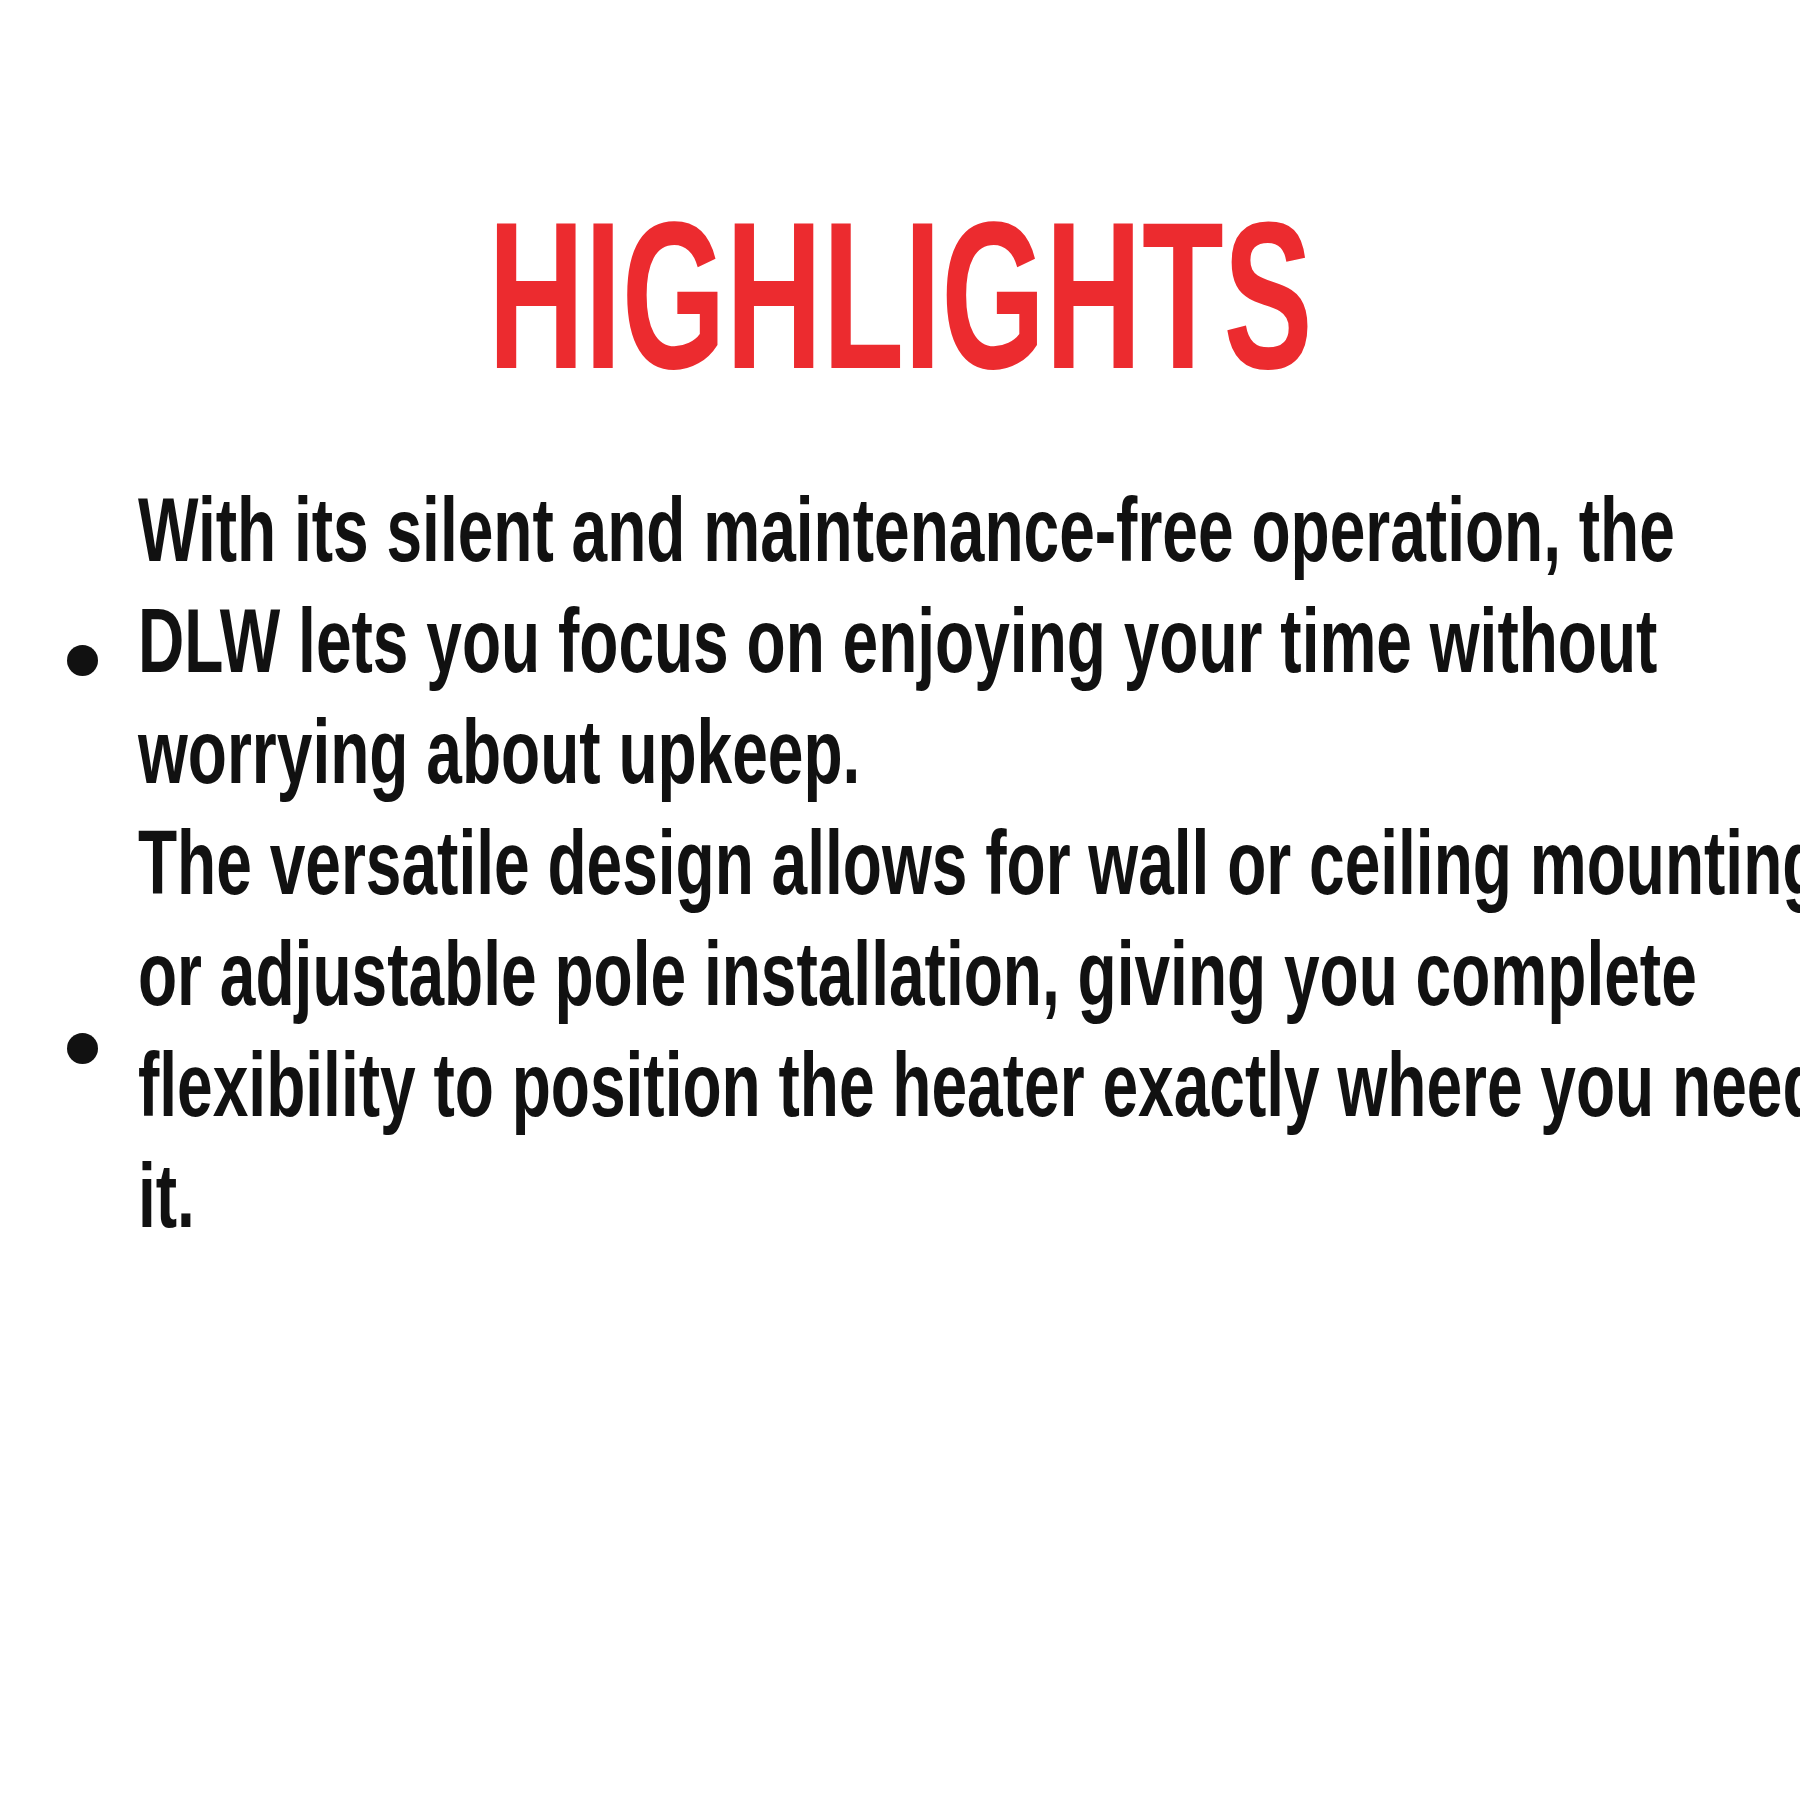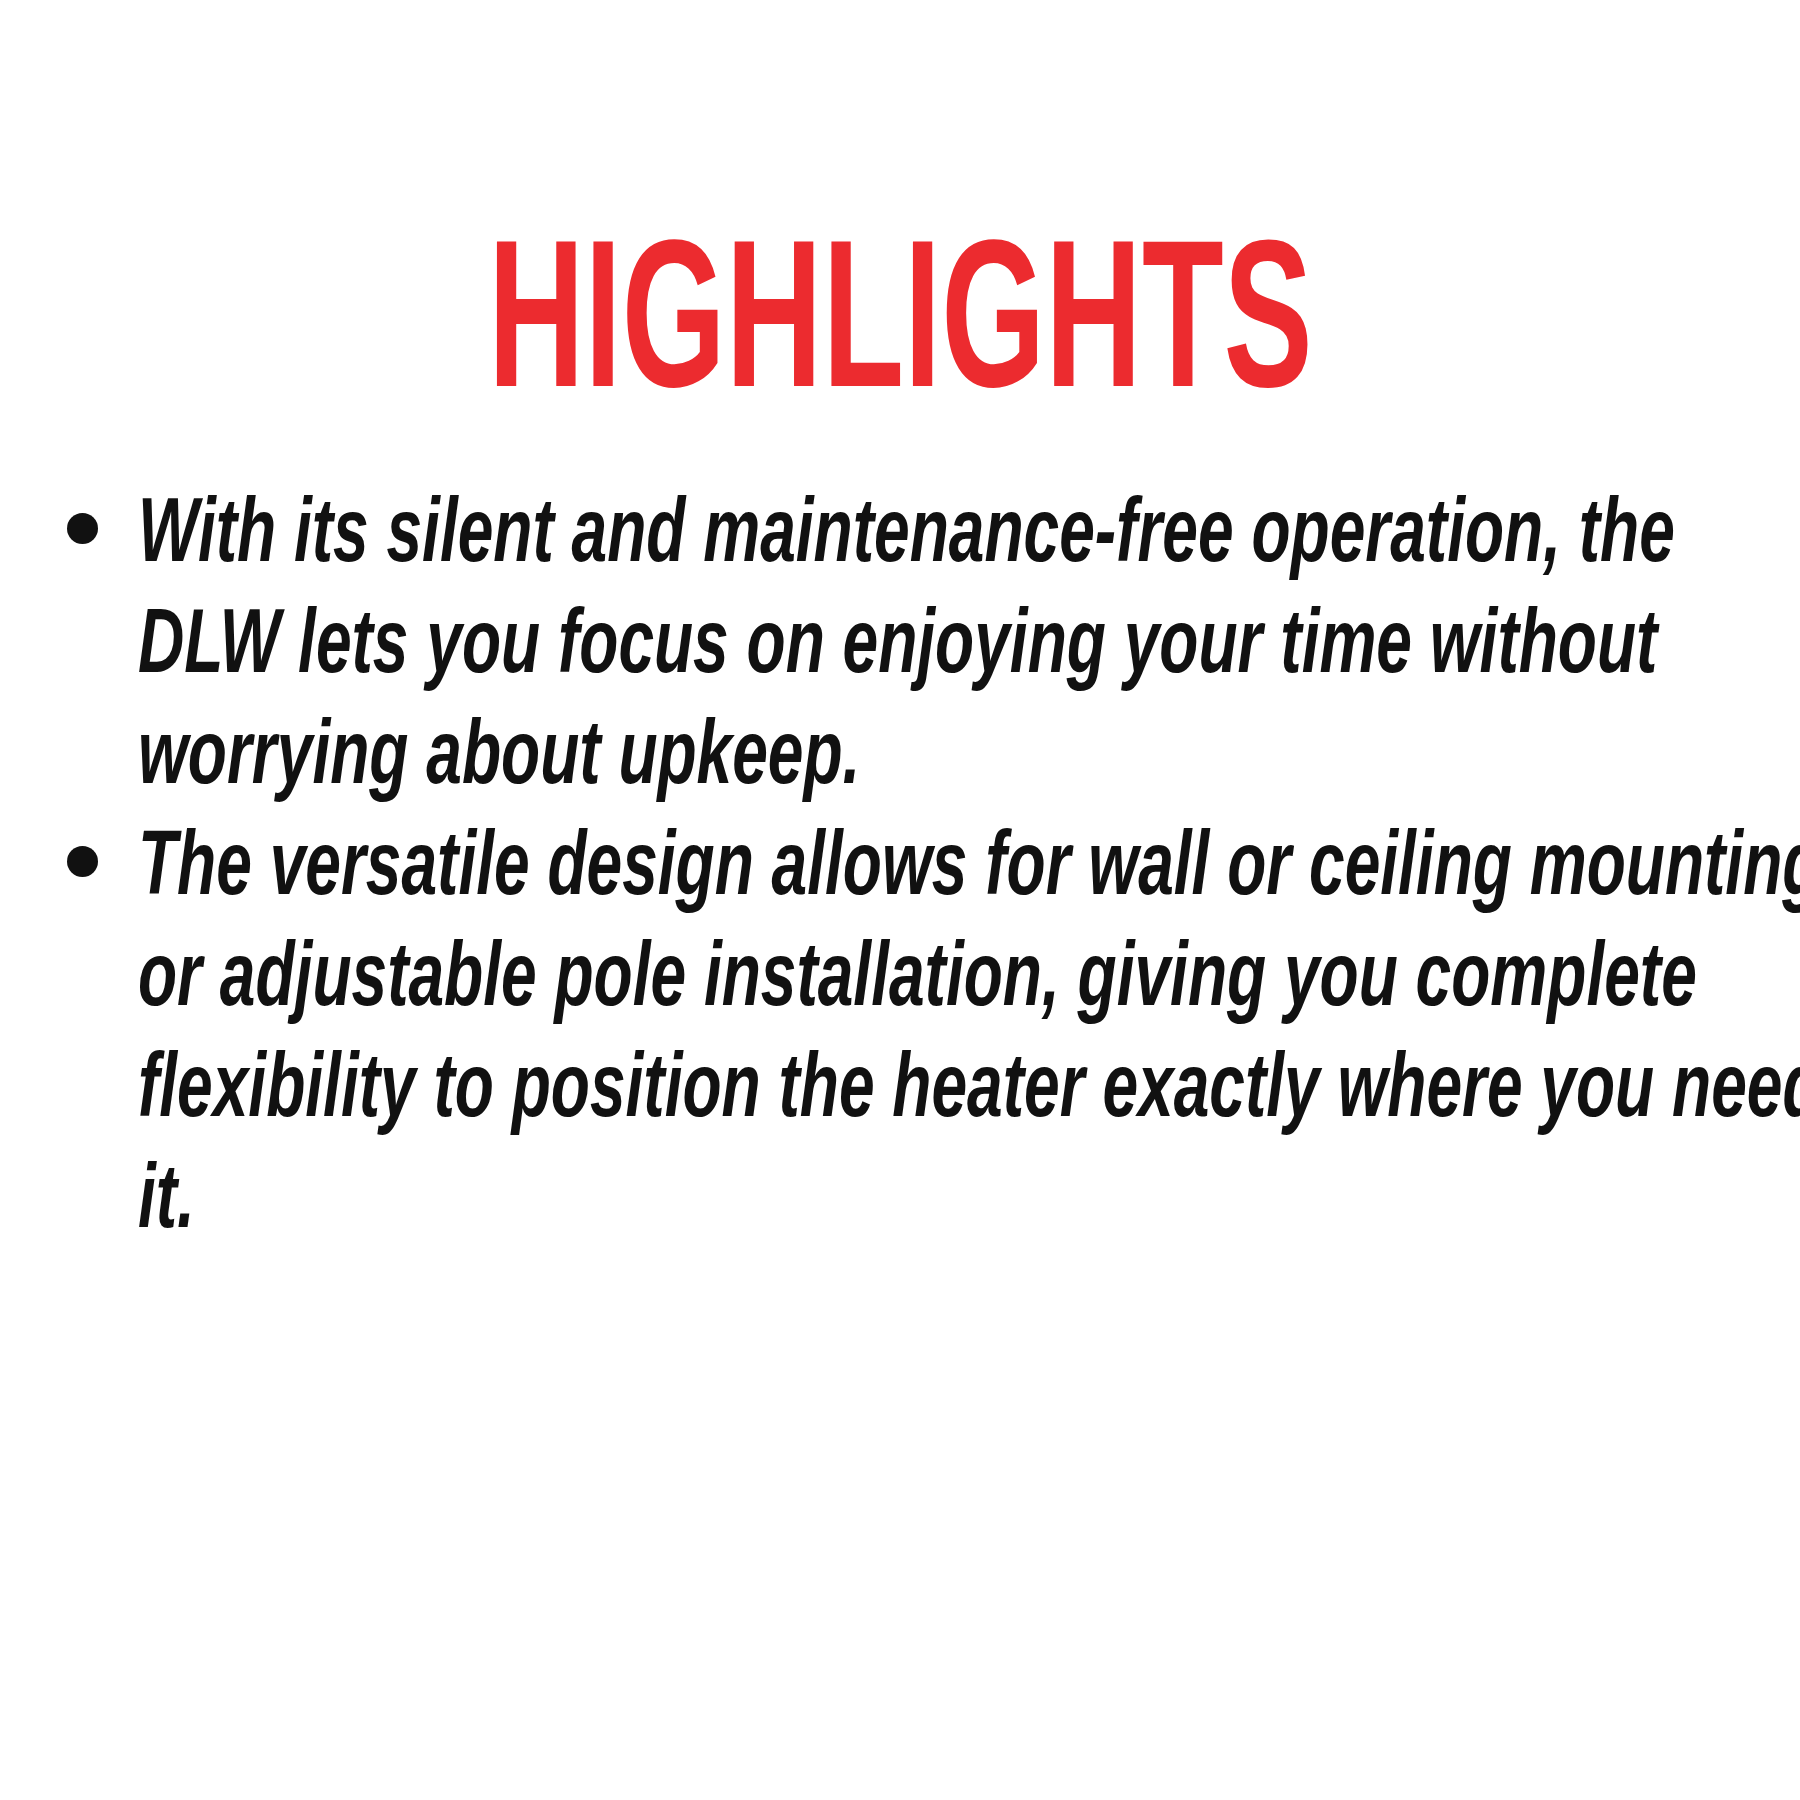--- a/index.html
+++ b/index.html
@@ -8,21 +8,20 @@
     width: 1800px;
     height: 1800px;
     overflow: hidden;
     background: var(--color-background, #ffffff);
     font-family: "Liberation Sans", "DejaVu Sans", sans-serif;
   }
   .title-wrap {
     padding-top: 176px;
     width: 1800px;
     text-align: center;
-    margin-top: 18px;
   }
   .title {
     display: inline-block;
     font-weight: bold;
     font-size: 209px;
     line-height: 240px;
     color: var(--color-accent, #ec2b2f);
     transform: scaleX(0.64);
     transform-origin: 50% 50%;
     white-space: pre;
@@ -31,22 +30,21 @@
     list-style: none;
     margin: 0;
     padding: 0;
     position: absolute;
     top: 474px;
     left: 0;
     width: 1800px;
   }
   .bullets li {
     display: flex;
-    align-items: flex-start;
-    font-style: italic;
+    align-items: center;
   }
   .dot {
     flex: none;
     width: 31px;
     height: 31px;
     border-radius: 50%;
     margin-left: 67px;
     margin-top: 39px;
     background: var(--color-text, #111111);
   }

